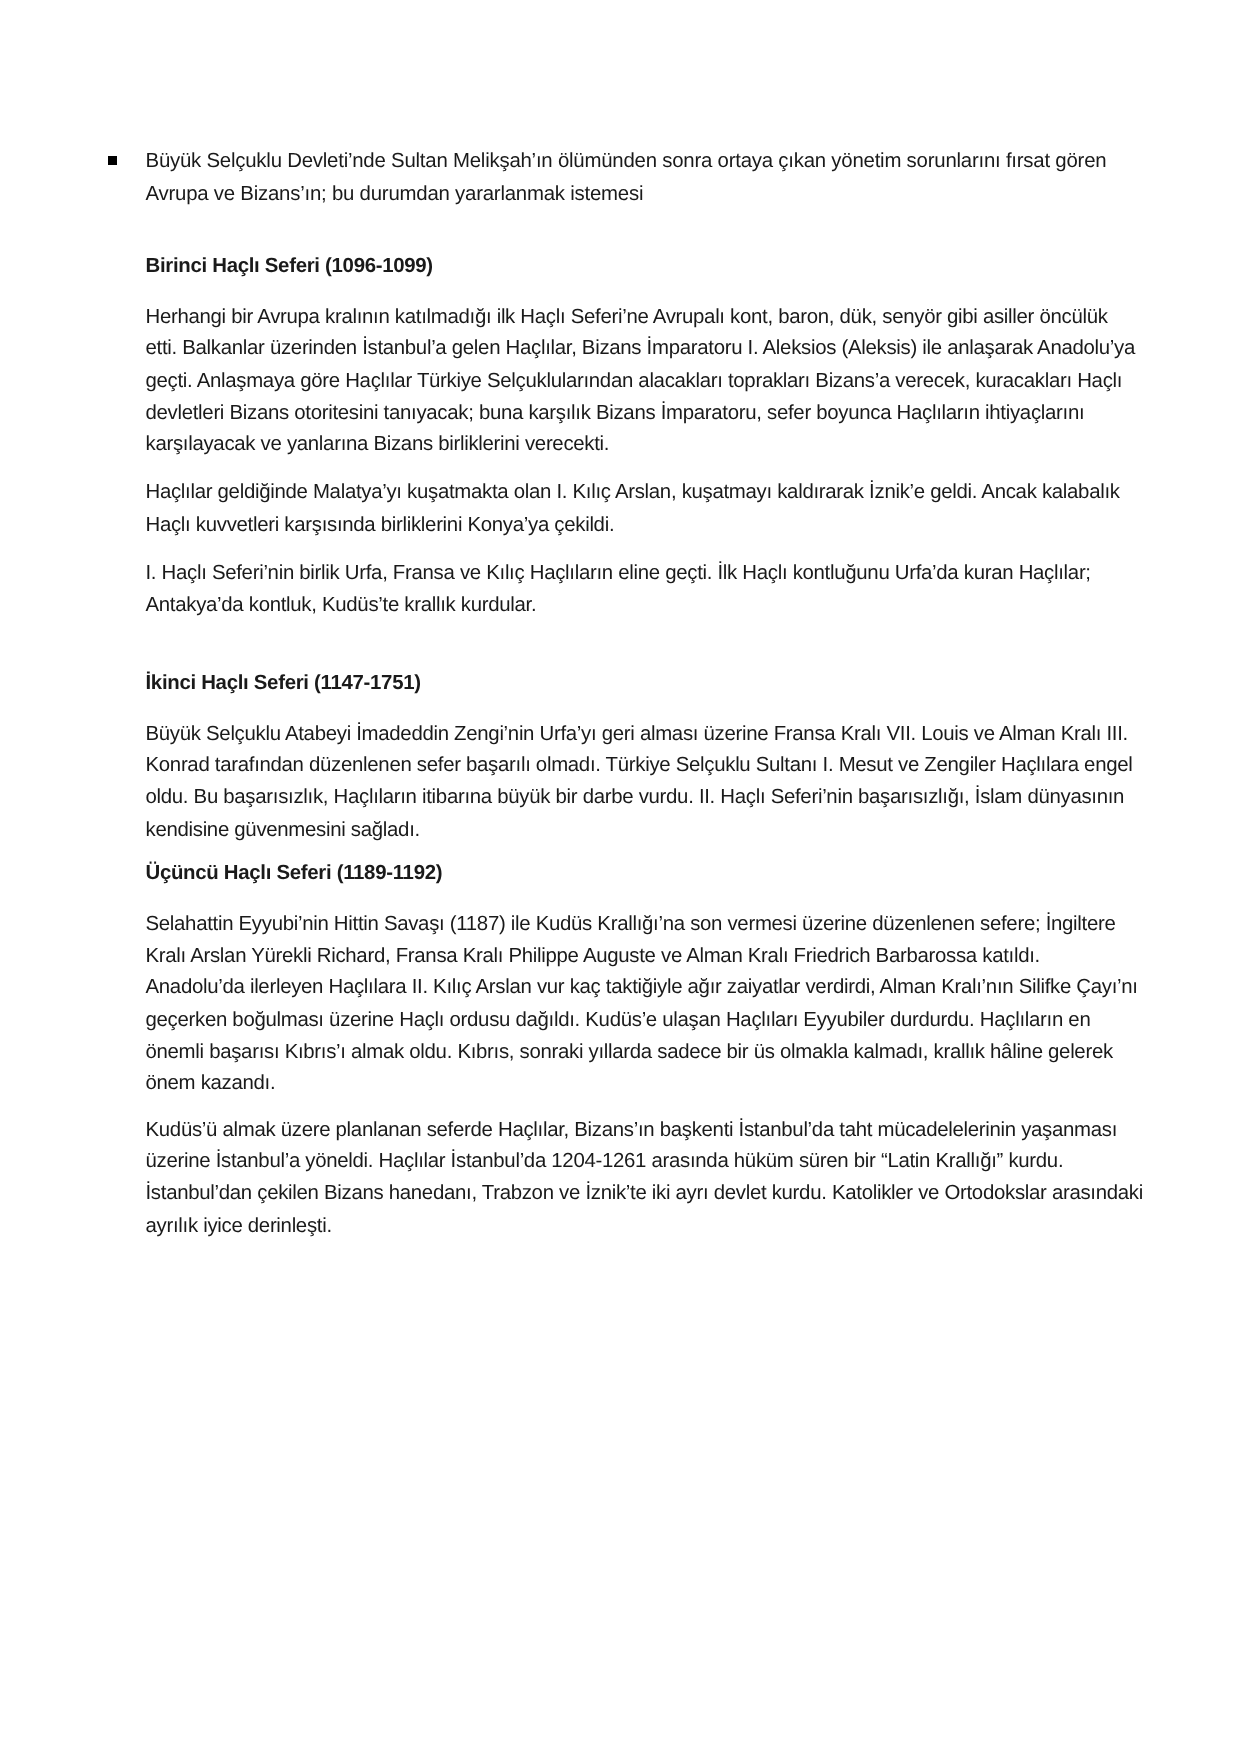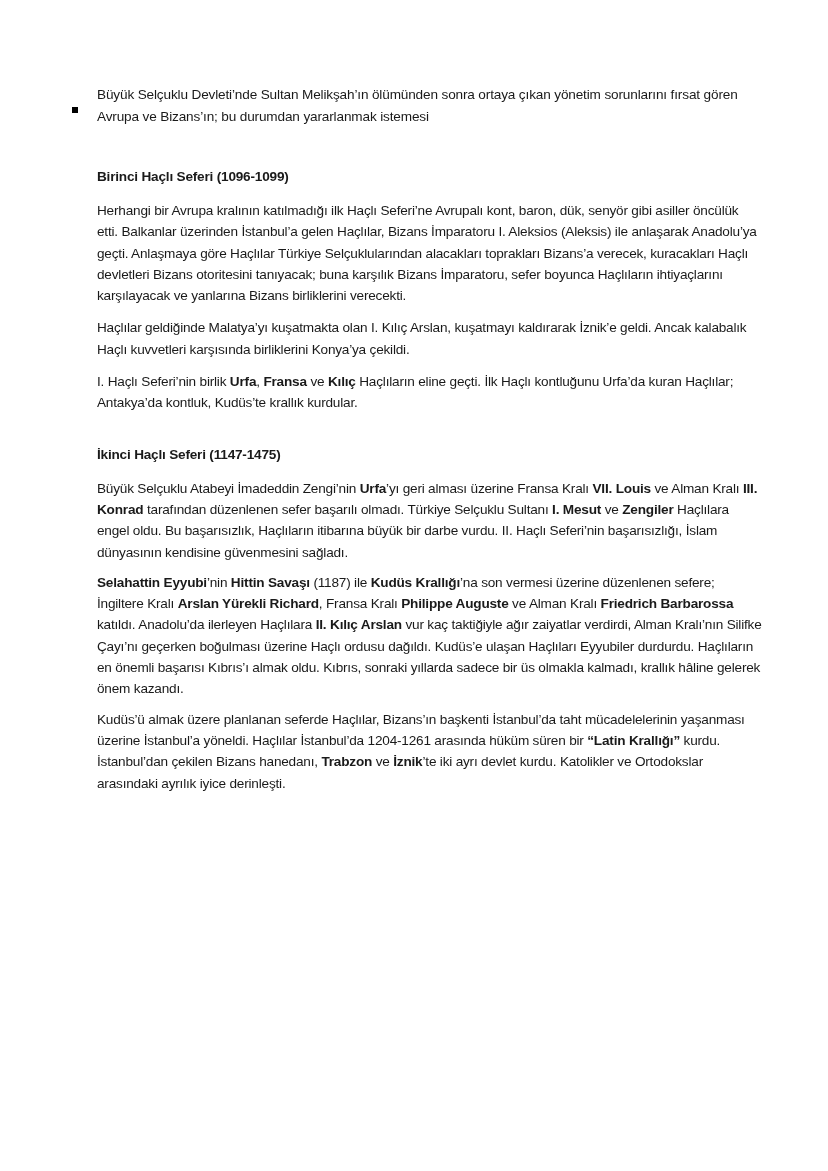--- a/index.html
+++ b/index.html
@@ -18,24 +18,24 @@
     .page {
       position: absolute;
       left: 0;
       top: 0;
       width: 828px;
       height: 1171px;
     }
     .bullet-row {
       position: absolute;
       left: 72px;
-      top: 84px;
+      top: 96px;
       width: 690px;
       display: flex;
-      align-items: center;
+      align-items: flex-start;
     }
     .bullet-mark {
       width: 6px;
       height: 6px;
       background: #000;
       margin-top: 8px;
       margin-right: 19px;
       flex: 0 0 auto;
     }
     .bullet-text {
@@ -55,21 +55,21 @@
       line-height: 20px;
       margin: 0 0 13px 0;
       letter-spacing: -0.2px;
     }
     .para {
       font-size: 13.6px;
       line-height: 21.3px;
       margin: 0 0 11px 0;
       letter-spacing: -0.2px;
     }
-    .para b { font-weight: bold; }
+    .para b { font-weight: normal; }
     .spacer-warn { height: 20px; }
     .warn-label {
       background: #39ff14;
       font-weight: bold;
     }
     .gap-sm { margin-bottom: 9px; }
   </style>
 </head>
 <body>
 
@@ -93,25 +93,26 @@
     </p>
 
     <p class="para">
       <span>I. Haçlı Seferi’nin birlik </span><b>Urfa</b><span>, </span><b>Fransa</b><span> ve </span><b>Kılıç</b><span> Haçlıların eline geçti. İlk Haçlı kontluğunu Urfa’da kuran Haçlılar; Antakya’da kontluk, Kudüs’te krallık kurdular.</span>
     </p>
 
     <div class="spacer-warn"></div>
 
 
 
-    <div class="heading">İkinci Haçlı Seferi (1147-1475)</div>
+    <div class="heading">İkinci Haçlı Seferi (1147-1751)</div>
     <p class="para gap-sm">
       <span>Büyük Selçuklu Atabeyi İmadeddin Zengi’nin </span><b>Urfa</b><span>’yı geri alması üzerine Fransa Kralı </span><b>VII. Louis</b><span> ve Alman Kralı </span><b>III. Konrad</b><span> tarafından düzenlenen sefer başarılı olmadı. Türkiye Selçuklu Sultanı </span><b>I. Mesut</b><span> ve </span><b>Zengiler</b><span> Haçlılara engel oldu. Bu başarısızlık, Haçlıların itibarına büyük bir darbe vurdu. II. Haçlı Seferi’nin başarısızlığı, İslam dünyasının kendisine güvenmesini sağladı.</span>
     </p>
 
+    <div class="heading">Üçüncü Haçlı Seferi (1189-1192)</div>
     <p class="para gap-sm">
       <b>Selahattin Eyyubi</b><span>’nin </span><b>Hittin Savaşı</b><span> (1187) ile </span><b>Kudüs Krallığı</b><span>’na son vermesi üzerine düzenlenen sefere; İngiltere Kralı </span><b>Arslan Yürekli Richard</b><span>, Fransa Kralı </span><b>Philippe Auguste</b><span> ve Alman Kralı </span><b>Friedrich Barbarossa</b><span> katıldı. Anadolu’da ilerleyen Haçlılara </span><b>II. Kılıç Arslan</b><span> vur kaç taktiğiyle ağır zaiyatlar verdirdi, Alman Kralı’nın Silifke Çayı’nı geçerken boğulması üzerine Haçlı ordusu dağıldı. Kudüs’e ulaşan Haçlıları Eyyubiler durdurdu. Haçlıların en önemli başarısı Kıbrıs’ı almak oldu. Kıbrıs, sonraki yıllarda sadece bir üs olmakla kalmadı, krallık hâline gelerek önem kazandı.</span>
     </p>
 
     <p class="para">
       <span>Kudüs’ü almak üzere planlanan seferde Haçlılar, Bizans’ın başkenti İstanbul’da taht mücadelelerinin yaşanması üzerine İstanbul’a yöneldi. Haçlılar İstanbul’da 1204-1261 arasında hüküm süren bir </span><b>“Latin Krallığı”</b><span> kurdu. İstanbul’dan çekilen Bizans hanedanı, </span><b>Trabzon</b><span> ve </span><b>İznik</b><span>’te iki ayrı devlet kurdu. Katolikler ve Ortodokslar arasındaki ayrılık iyice derinleşti.</span>
     </p>
 
   </div>
 </div>

